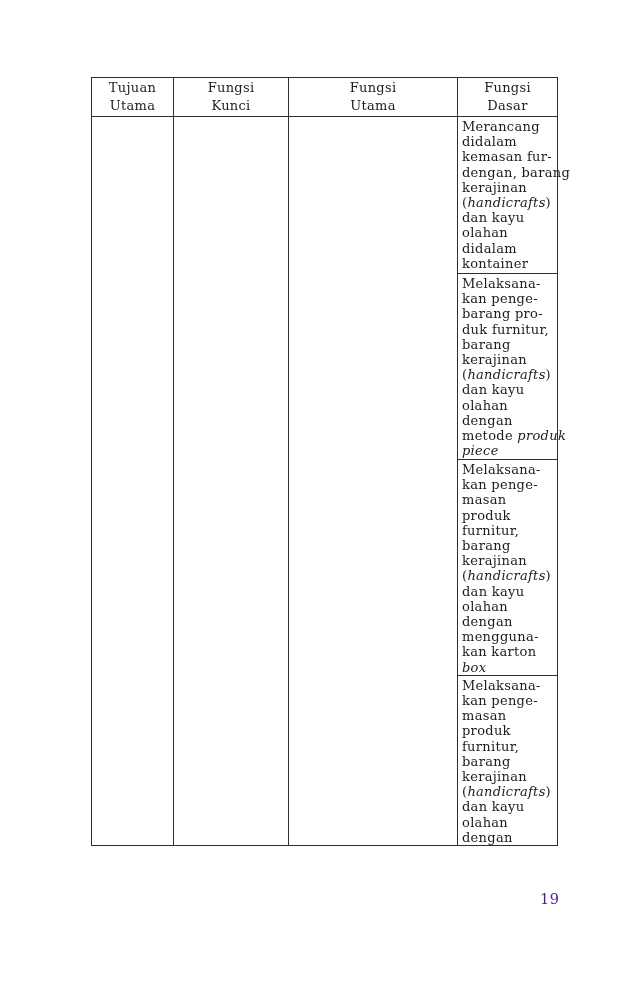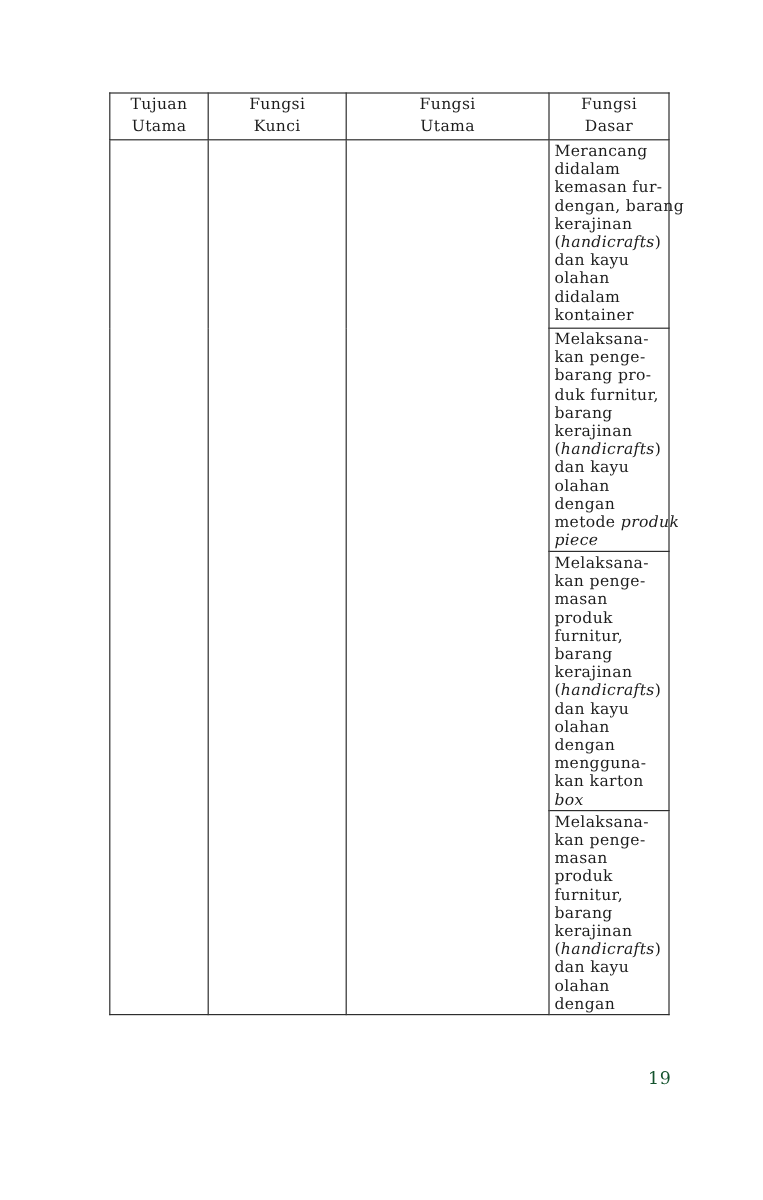--- a/index.html
+++ b/index.html
@@ -53,21 +53,21 @@
   tr.body-row-2 { height: 186px; }
   tr.body-row-3 { height: 215px; }
   tr.body-row-4 { height: 169px; }
   .line { white-space: nowrap; }
   .page-number {
     position: absolute;
     left: 540px;
     top: 891px;
     font-size: 14.5px;
     letter-spacing: 0.5px;
-    color: #14532d;
+    color: #4c1d95;
   }
 </style>
 </head>
 <body>
 
 <div class="page">
 
   <table class="doc-table">
     <colgroup>
       <col class="c1">

